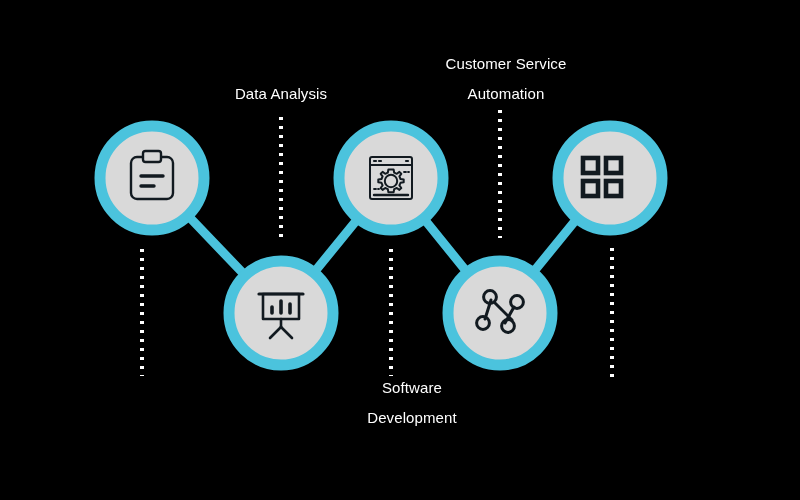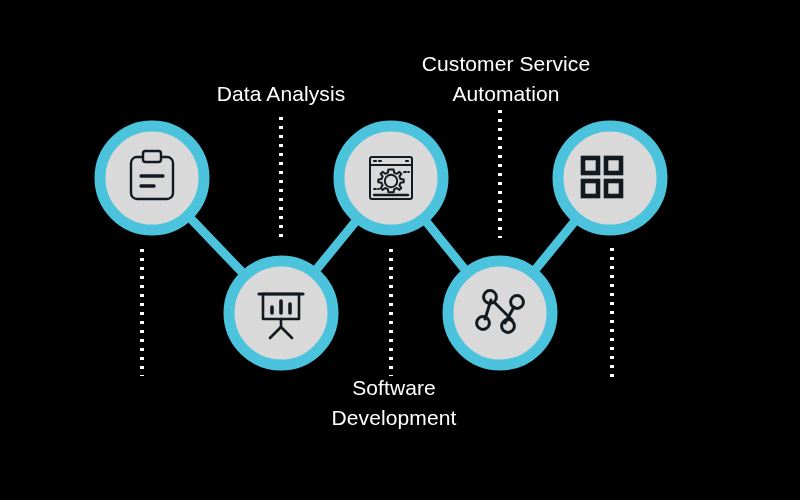--- a/index.html
+++ b/index.html
@@ -19,39 +19,39 @@
     position: absolute;
     left: 0;
     top: 0;
     width: 800px;
     height: 500px;
   }
   .label {
     position: absolute;
     color: #ffffff;
     font-family: "Liberation Sans", sans-serif;
-    font-size: 21px;
+    font-size: 15px;
     line-height: 30px;
     text-align: center;
     letter-spacing: 0.1px;
     white-space: pre-line;
     pointer-events: none;
   }
   .label-content-creation {
     left: 38px;
     top: 375px;
     width: 200px;
   }
   .label-data-analysis {
     left: 181px;
     top: 79px;
     width: 200px;
   }
   .label-software-development {
-    left: 294px;
+    left: 312px;
     top: 373px;
     width: 200px;
   }
   .label-customer-service {
     left: 406px;
     top: 49px;
     width: 200px;
   }
   .label-project-management {
     left: 514px;

